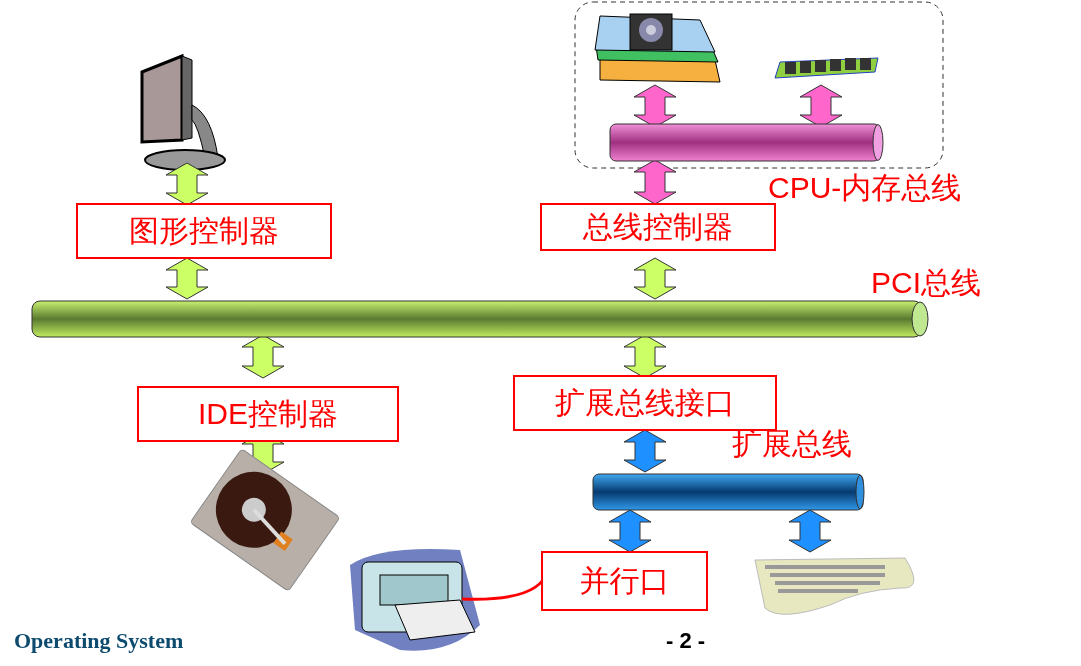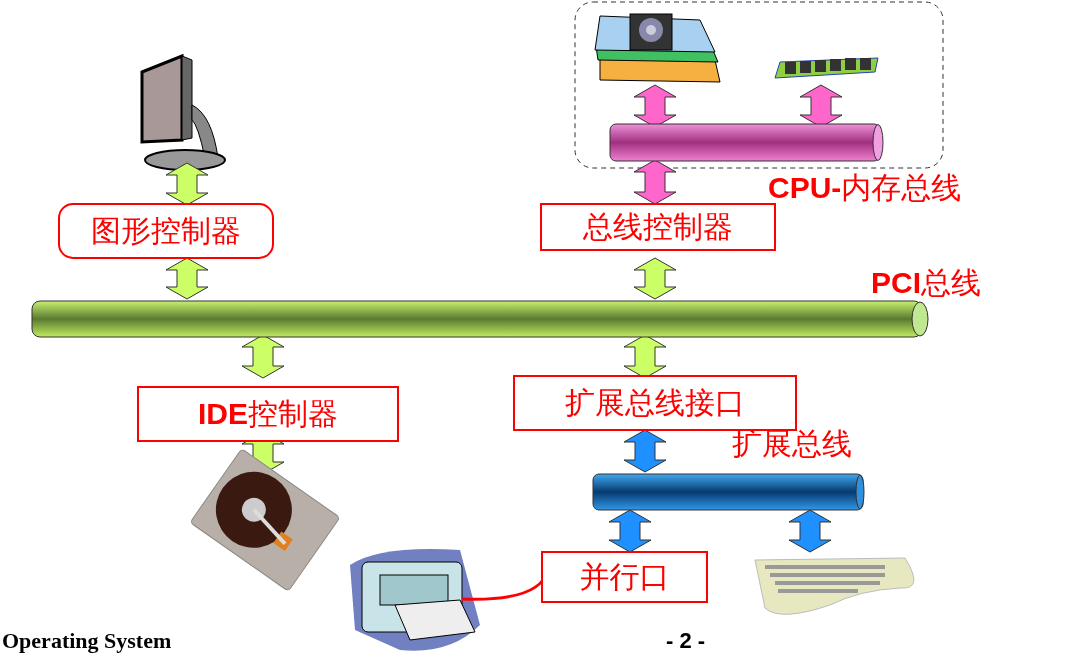--- a/index.html
+++ b/index.html
@@ -1,21 +1,21 @@
 <!DOCTYPE html>
 <html><head>
 <meta charset="utf-8">
 <style>
   html,body{margin:0;padding:0;background:#fff;}
   body{width:1081px;height:666px;position:relative;overflow:hidden;font-family:"DejaVu Sans",sans-serif;}
   #diagram{position:absolute;left:0;top:0;}
   .ctrl{position:absolute;border:2px solid #f00;background:#fff;color:#f00;font-size:30px;display:flex;align-items:center;justify-content:center;box-sizing:border-box;white-space:nowrap;}
   .bus-label{position:absolute;color:#f00;font-size:30px;white-space:nowrap;}
-  .bold{font-weight:bold;font-family:"Liberation Sans",sans-serif;}
-  #footer-left{position:absolute;left:2px;top:628px;font-family:"Liberation Serif",serif;font-weight:bold;font-size:22px;color:#000000;}
+  .bold{font-weight:normal;font-family:"Liberation Sans",sans-serif;}
+  #footer-left{position:absolute;left:14px;top:628px;font-family:"Liberation Serif",serif;font-weight:bold;font-size:22px;color:#0c4a6e;}
   #footer-page{position:absolute;left:666px;top:628px;font-family:"Liberation Sans",sans-serif;font-weight:bold;font-size:22px;color:#000;}
 </style>
 </head>
 <body>
 
 <svg id="diagram" width="1081" height="666">
   <defs>
     <linearGradient id="gPink" x1="0" y1="0" x2="0" y2="1">
       <stop offset="0" stop-color="#f090d8"></stop>
         <stop offset="0.5" stop-color="#a03080"></stop>
@@ -136,33 +136,33 @@
     <path d="M755,560 L905,558 Q925,590 900,588 Q860,590 830,605 Q780,622 765,608Z" fill="#e8e8c0" stroke="#bbb"></path>
     <g fill="#999">
       <rect x="765" y="565" width="120" height="4"></rect>
       <rect x="770" y="573" width="115" height="4"></rect>
       <rect x="775" y="581" width="105" height="4"></rect>
       <rect x="778" y="589" width="80" height="4"></rect>
     </g>
   </g>
 </svg>
 
-<div class="ctrl" style="left:58px;top:203px;width:216px;height:56px;border-radius:15px;">
+<div class="ctrl" style="left:76px;top:203px;width:256px;height:56px;">
     <span>图形控制器</span>
   </div>
 <div class="ctrl" style="left:540px;top:203px;width:236px;height:48px;">
     <span>总线控制器</span>
   </div>
 <div class="ctrl bold-first" style="left:137px;top:378px;width:262px;height:56px;margin-top:8px;">
     <span><span class="bold">IDE</span>控制器</span>
   </div>
-<div class="ctrl" style="left:513px;top:375px;width:284px;height:56px;">
+<div class="ctrl" style="left:513px;top:375px;width:264px;height:56px;">
     <span>扩展总线接口</span>
   </div>
-<div class="ctrl" style="left:541px;top:551px;width:167px;height:52px;">
+<div class="ctrl" style="left:541px;top:551px;width:167px;height:60px;">
     <span>并行口</span>
   </div>
 
 <div class="bus-label" style="left:768px;top:168px;"><span class="bold">CPU-</span><span>内存总线</span></div>
 <div class="bus-label" style="left:871px;top:263px;"><span class="bold">PCI</span><span>总线</span></div>
 <div class="bus-label" style="left:732px;top:424px;"><span>扩展总线</span></div>
 
 <div id="footer-left">Operating System</div>
 <div id="footer-page">- 2 -</div>
 

